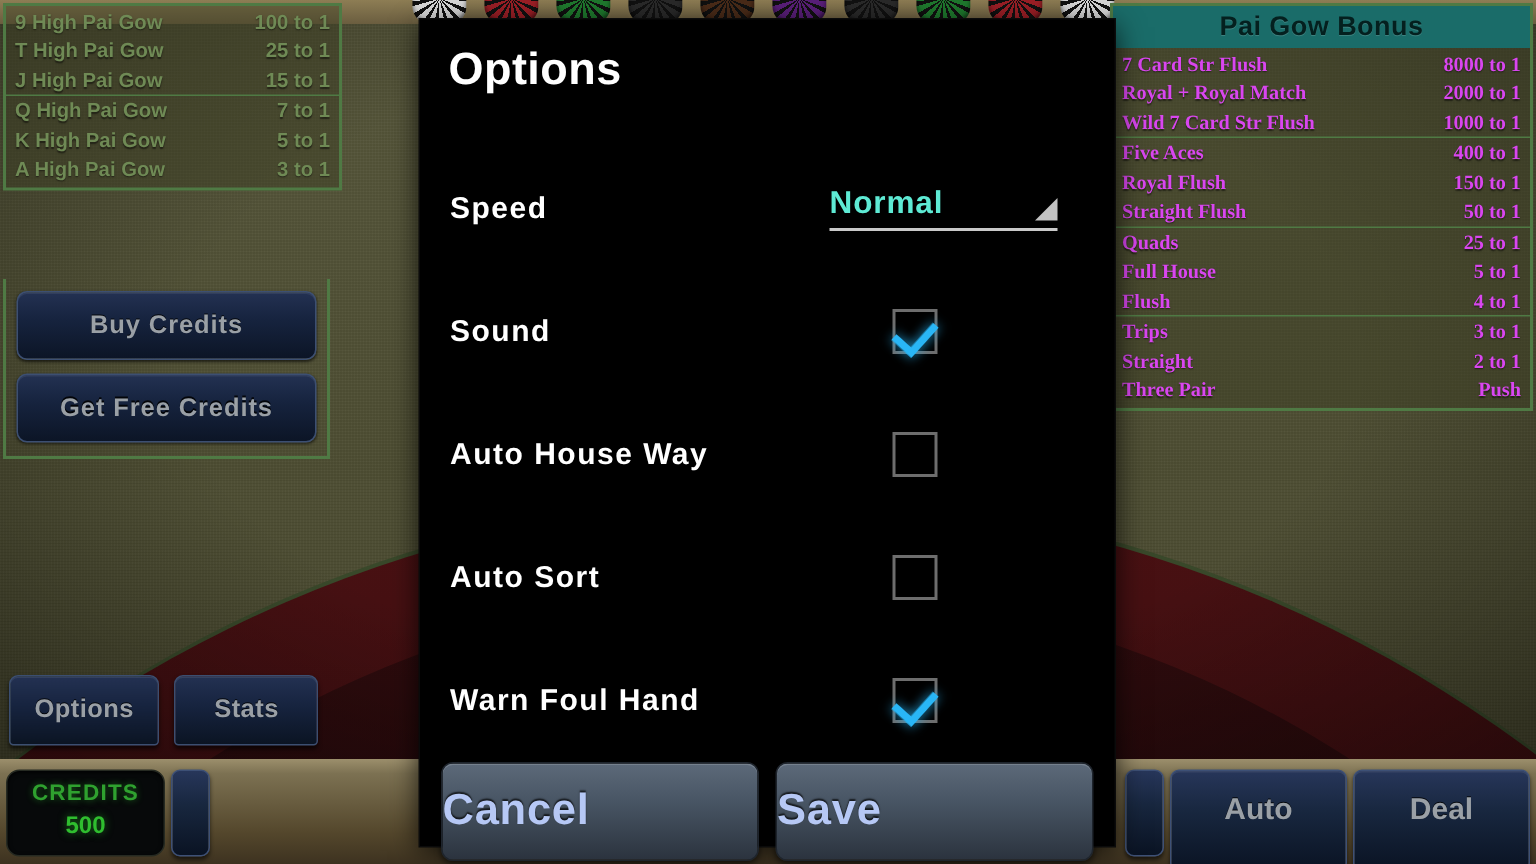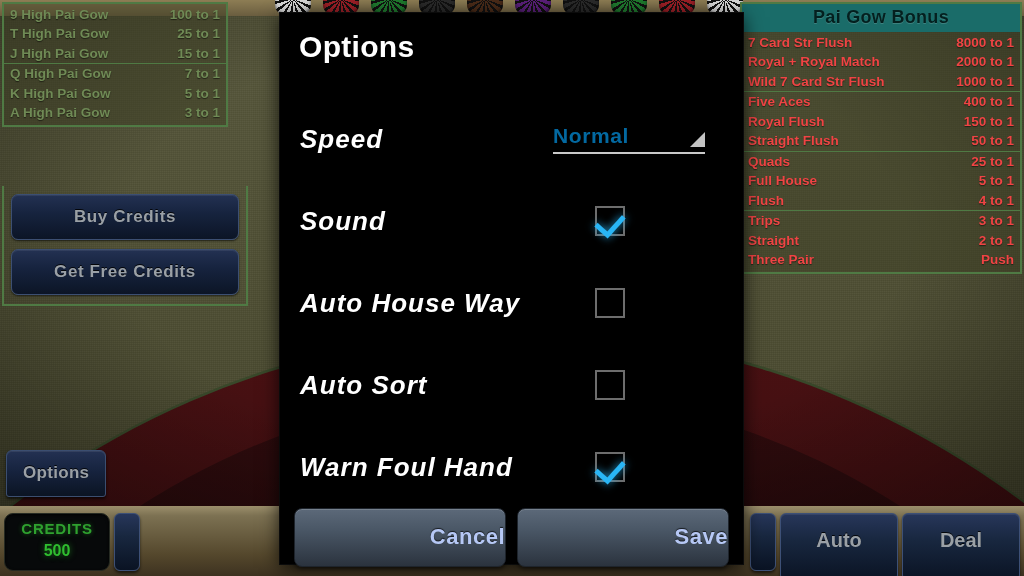--- a/index.html
+++ b/index.html
@@ -78,28 +78,28 @@
   .pt-rows{ padding:1px 0 2px; }
   .pt-row{
     display:flex; justify-content:space-between; align-items:baseline;
     font-size:13.5px; font-weight:bold;
     color:#6f8a55;
     padding:2px 6px 1px;
     text-shadow:0 1px 1px rgba(0,0,0,.5);
     line-height:1.22;
     white-space:nowrap;
   }
-  #panel-bonus .pt-row{ color:#ef4444; }
+  #panel-bonus .pt-row{ color:#d946ef;font-family:Liberation Serif, serif; }
   .pt-row.sep{ border-top:1px solid #4f7a44; }
   .pt-row .pt-name{ padding-right:8px; }
   .pt-row .pt-odds{ text-align:center;margin-left:32px; }
 
   
   #credit-buttons-box{
-    position:absolute; left:2px; top:186px; width:246px;
+    position:absolute; left:2px; top:186px; width:218px;
     border:2px solid #4f7a44; border-top:none;
     padding:8px 7px 9px;
   }
   .nav-btn{
     display:block; width:100%;
     background:linear-gradient(180deg,#233152 0%, #16233e 42%, #0c1526 100%);
     border:1px solid #3c4f72; border-radius:7px;
     color:#9aa0a6; font-weight:bold; font-size:17px;
     text-align:center; padding:12px 4px;
     text-shadow:0 -1px 0 rgba(0,0,0,.85);
@@ -191,33 +191,32 @@
   #dialog-divider{
     height:3px; margin:12px 2px 0; background:#6fa7c2;
   }
   #dialog-body{
     flex:1 1 auto; padding:22px 0 0;
   }
   .opt-row{
     display:flex; align-items:center; height:82px; padding:0 20px;
   }
   .opt-label{
-    color:#ffffff; font-weight:bold; font-size:26px; letter-spacing:1px;
+    color:#ffffff; font-weight:bold; font-size:20px; letter-spacing:1px;
     flex:1 1 auto;
-    font-style:italic;
   }
   .opt-control{ width:170px; display:flex; justify-content:flex-start; }
 
   
   #speed-dropdown{
     position:relative; width:152px; border-bottom:2px solid #c9c9c9;
     padding-bottom:4px; display:flex; align-items:flex-end; justify-content:space-between;
   }
   #speed-value{
-    color:#0369a1; font-weight:bold; font-size:21px; letter-spacing:.6px;
+    color:#5eead4; font-weight:bold; font-size:21px; letter-spacing:.6px;
   }
   #speed-caret{
     width:0; height:0; margin-bottom:1px;
     border-left:15px solid transparent;
     border-bottom:15px solid #c3c3c3;
   }
 
   
   .checkbox{
     width:30px; height:30px; border:2px solid #6d6d6d; background:#000;
@@ -232,22 +231,22 @@
   }
 
   
   #dialog-footer{
     display:flex; gap:11px; padding:0 14px 26px; 
   }
   .dlg-btn{
     flex:1 1 0; border-radius:8px;
     background:linear-gradient(180deg,#5c6979 0%, #495665 38%, #2b333e 100%);
     border:1px solid #1e242c;
-    color:#b6c8f5; font-weight:bold; font-size:22px;
-    padding:15px 0 16px; text-align:right;
+    color:#b6c8f5; font-weight:bold; font-size:29px;
+    padding:15px 0 16px; text-align:left;
     text-shadow:0 -1px 1px rgba(0,0,0,.7);
     box-shadow:inset 0 1px 0 rgba(255,255,255,.16), 0 2px 4px rgba(0,0,0,.6);
     letter-spacing:.5px;
   }
 </style>
 </head>
 <body>
 
 <div id="table-felt">
   <div id="felt-noise"></div>
@@ -364,20 +363,21 @@
       </div>
       <div class="pt-row">
         <span class="pt-name">Three Pair</span>
         <span class="pt-odds">Push</span>
       </div>
     </div>
 </div>
 
 <div id="lower-left-buttons">
   <div class="small-nav-btn">Options</div>
+  <div class="small-nav-btn">Stats</div>
 </div>
 
 <div id="dealer-chip"></div>
 <div id="dealer-chip-center"></div>
 
 <div id="bottom-rail"></div>
 <div id="bottom-rail-inner">
   <div class="meter" id="meter-credits">
     <div class="meter-label">CREDITS</div>
     <div class="meter-value">500</div>

